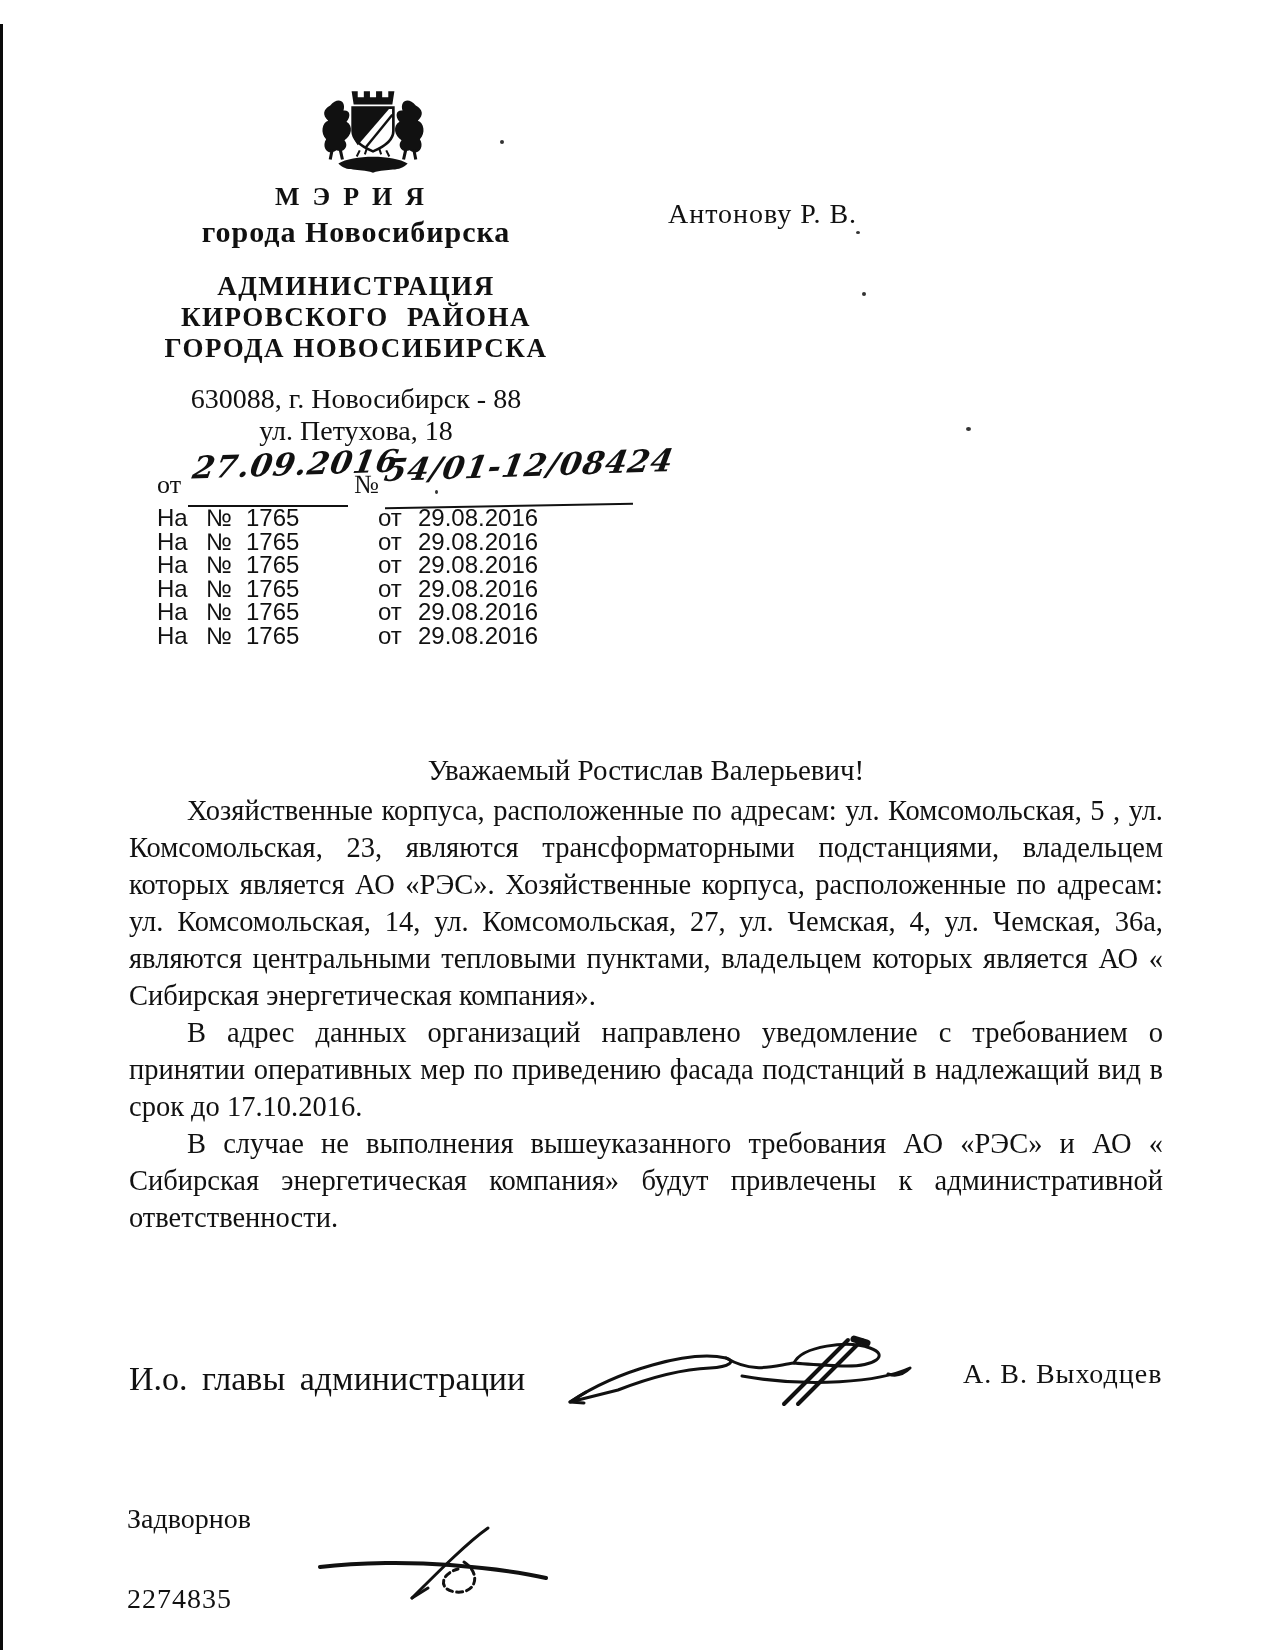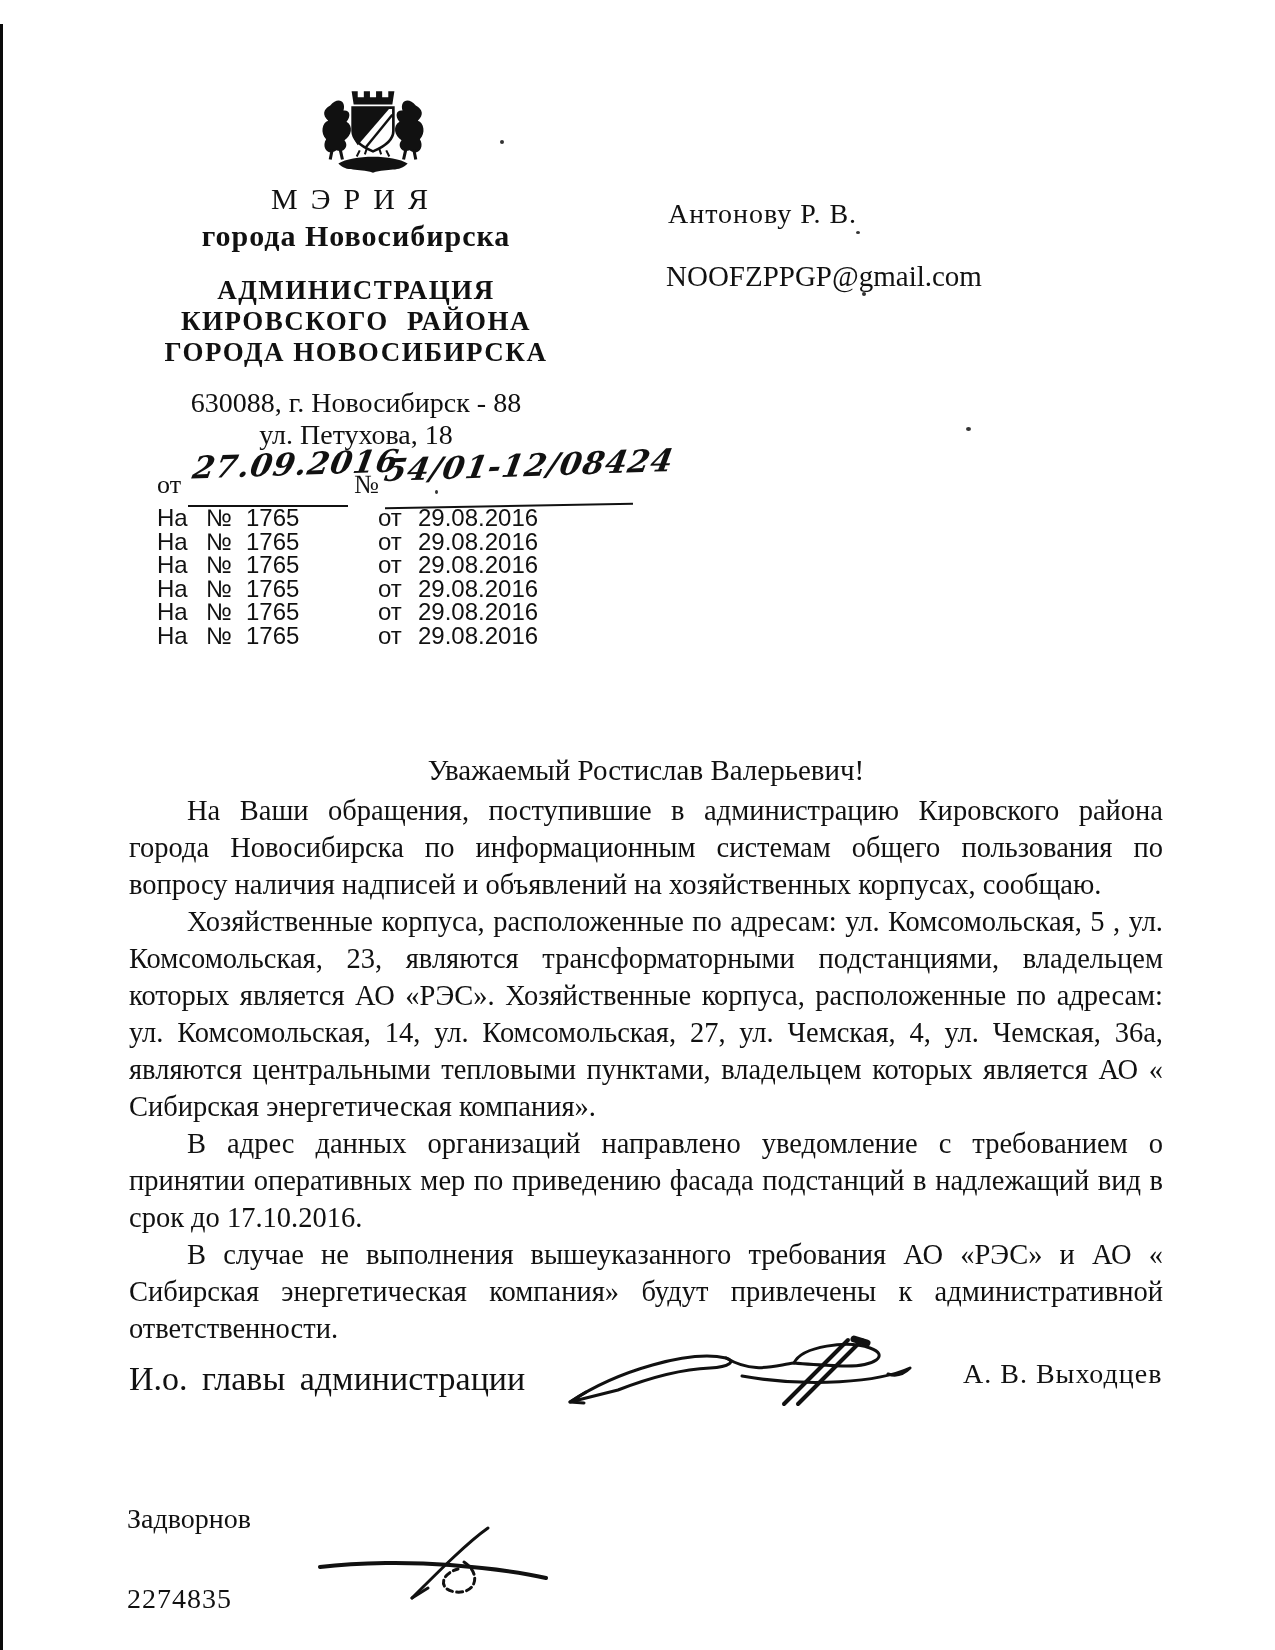--- a/index.html
+++ b/index.html
@@ -8,21 +8,21 @@
     position:relative; width:1275px; height:1650px; margin:0 auto;
     background:#ffffff; color:#111;
     font-family:"Liberation Serif", serif; overflow:hidden;
   }
   .scan-edge { position:absolute; left:0; top:24px; width:3px; height:1626px; background:#0a0a0a; }
   .speck { position:absolute; background:#333; border-radius:50%; }
 
   
   .emblem { position:absolute; left:318px; top:84px; width:110px; height:96px; }
   .letterhead { position:absolute; left:115px; top:182px; width:482px; text-align:center; }
-  .org1 { font-size:30px; font-weight:normal; letter-spacing:13px; }
+  .org1 { font-size:26px; font-weight:bold; letter-spacing:13px; }
   .org2 { font-size:30px; font-weight:bold; margin-top:3px; letter-spacing:1px; }
   .dept { font-size:27px; font-weight:bold; letter-spacing:1.5px; line-height:31px; }
   .dept-first { margin-top:22px; }
   .addr { font-size:28px; line-height:31.5px; }
   .addr-first { margin-top:19px; }
 
   
   .out-label { position:absolute; font-size:26px; }
   .out-underline { position:absolute; height:2px; background:#111; }
   .handwritten {
@@ -111,25 +111,23 @@
   <div class="refs">
     <div class="ref-row"><span class="c1">На</span><span class="c2">№</span><span class="c3">1765</span><span class="c4">от</span><span>29.08.2016</span></div>
     <div class="ref-row"><span class="c1">На</span><span class="c2">№</span><span class="c3">1765</span><span class="c4">от</span><span>29.08.2016</span></div>
     <div class="ref-row"><span class="c1">На</span><span class="c2">№</span><span class="c3">1765</span><span class="c4">от</span><span>29.08.2016</span></div>
     <div class="ref-row"><span class="c1">На</span><span class="c2">№</span><span class="c3">1765</span><span class="c4">от</span><span>29.08.2016</span></div>
     <div class="ref-row"><span class="c1">На</span><span class="c2">№</span><span class="c3">1765</span><span class="c4">от</span><span>29.08.2016</span></div>
     <div class="ref-row"><span class="c1">На</span><span class="c2">№</span><span class="c3">1765</span><span class="c4">от</span><span>29.08.2016</span></div>
   </div>
 
   <div class="recipient-name">Антонову Р. В.</div>
-  <div class="recipient-email">NOOFZPPGP@gmail.com</div>
 
   <div class="salutation">Уважаемый Ростислав Валерьевич!</div>
   <div class="body-text">
-    <p>На Ваши обращения, поступившие в администрацию Кировского района города Новосибирска по информационным системам общего пользования по вопросу наличия надписей и объявлений на хозяйственных корпусах, сообщаю.</p>
     <p>Хозяйственные корпуса, расположенные по адресам: ул. Комсомольская, 5 , ул. Комсомольская, 23,  являются трансформаторными подстанциями, владельцем которых является АО «РЭС».  Хозяйственные корпуса, расположенные по адресам: ул. Комсомольская, 14, ул. Комсомольская, 27, ул. Чемская, 4, ул. Чемская, 36а, являются центральными тепловыми пунктами, владельцем которых является АО « Сибирская энергетическая компания».</p>
     <p>В адрес данных организаций направлено уведомление с требованием о принятии оперативных мер по приведению фасада подстанций в надлежащий вид в срок до 17.10.2016.</p>
     <p>В случае не выполнения вышеуказанного требования АО «РЭС» и АО « Сибирская энергетическая компания» будут привлечены к административной ответственности.</p>
   </div>
 
   <div class="sig-title">И.о. главы администрации</div>
   <div class="sig-scribble">
     <svg width="362" height="76" viewBox="0 0 362 76">
       <g class="ink" stroke-width="3">
 

